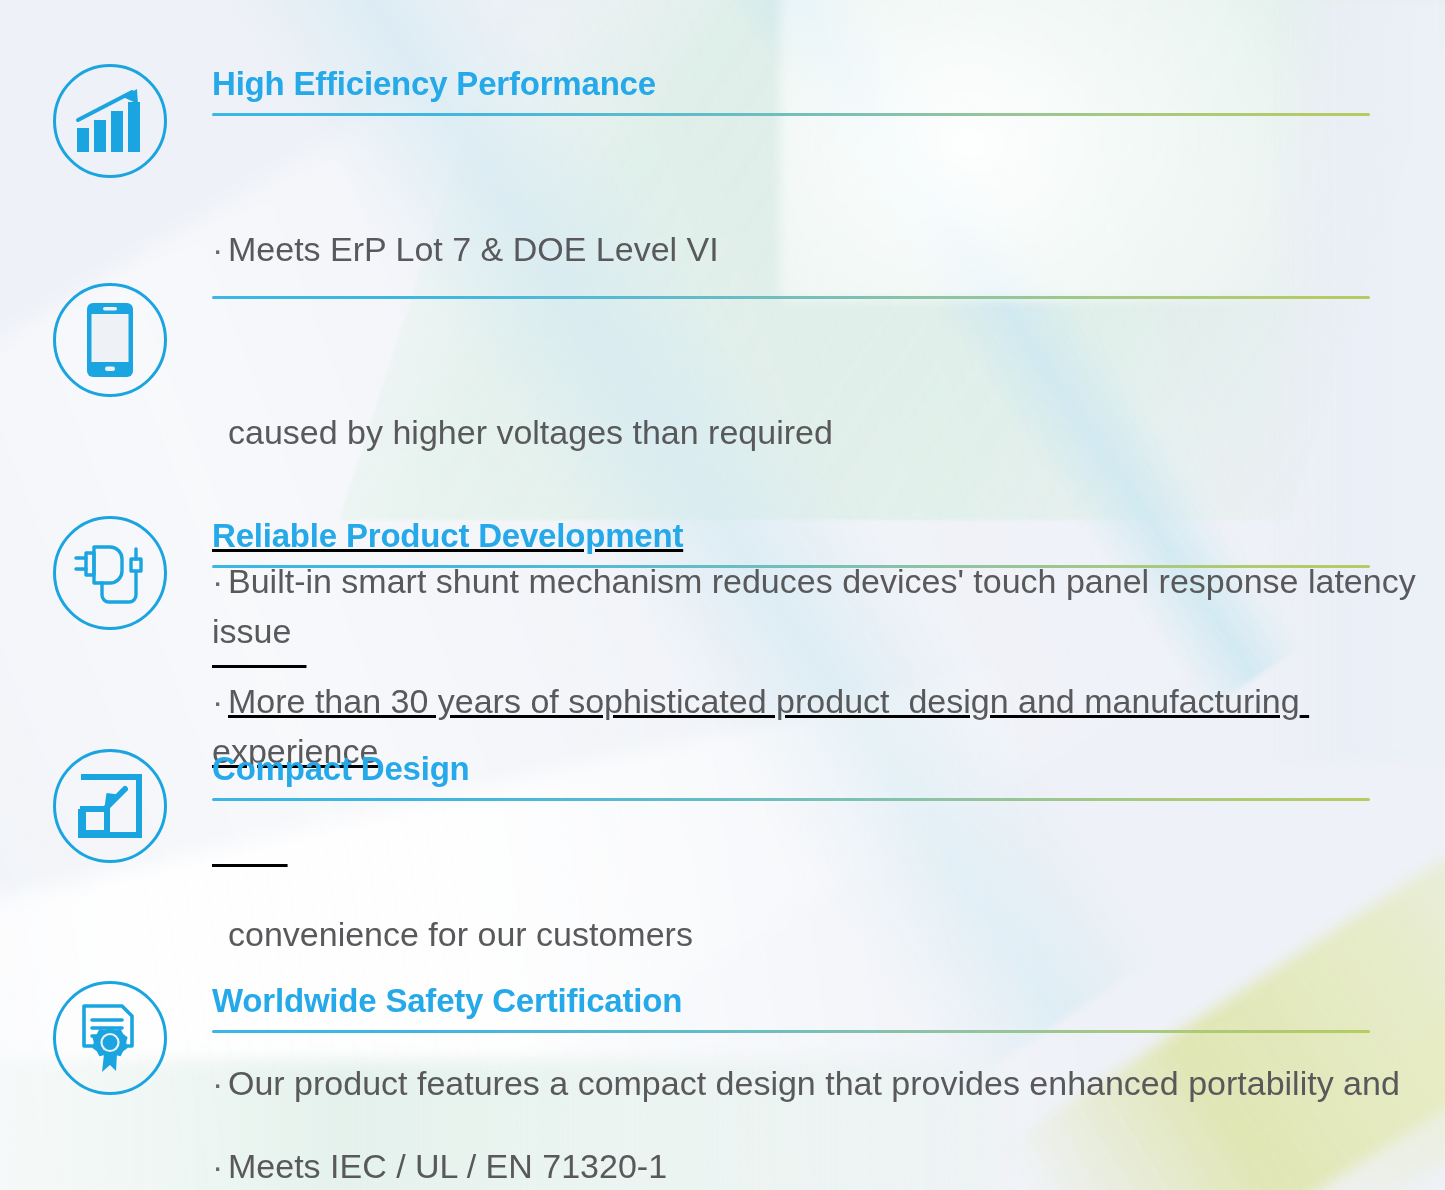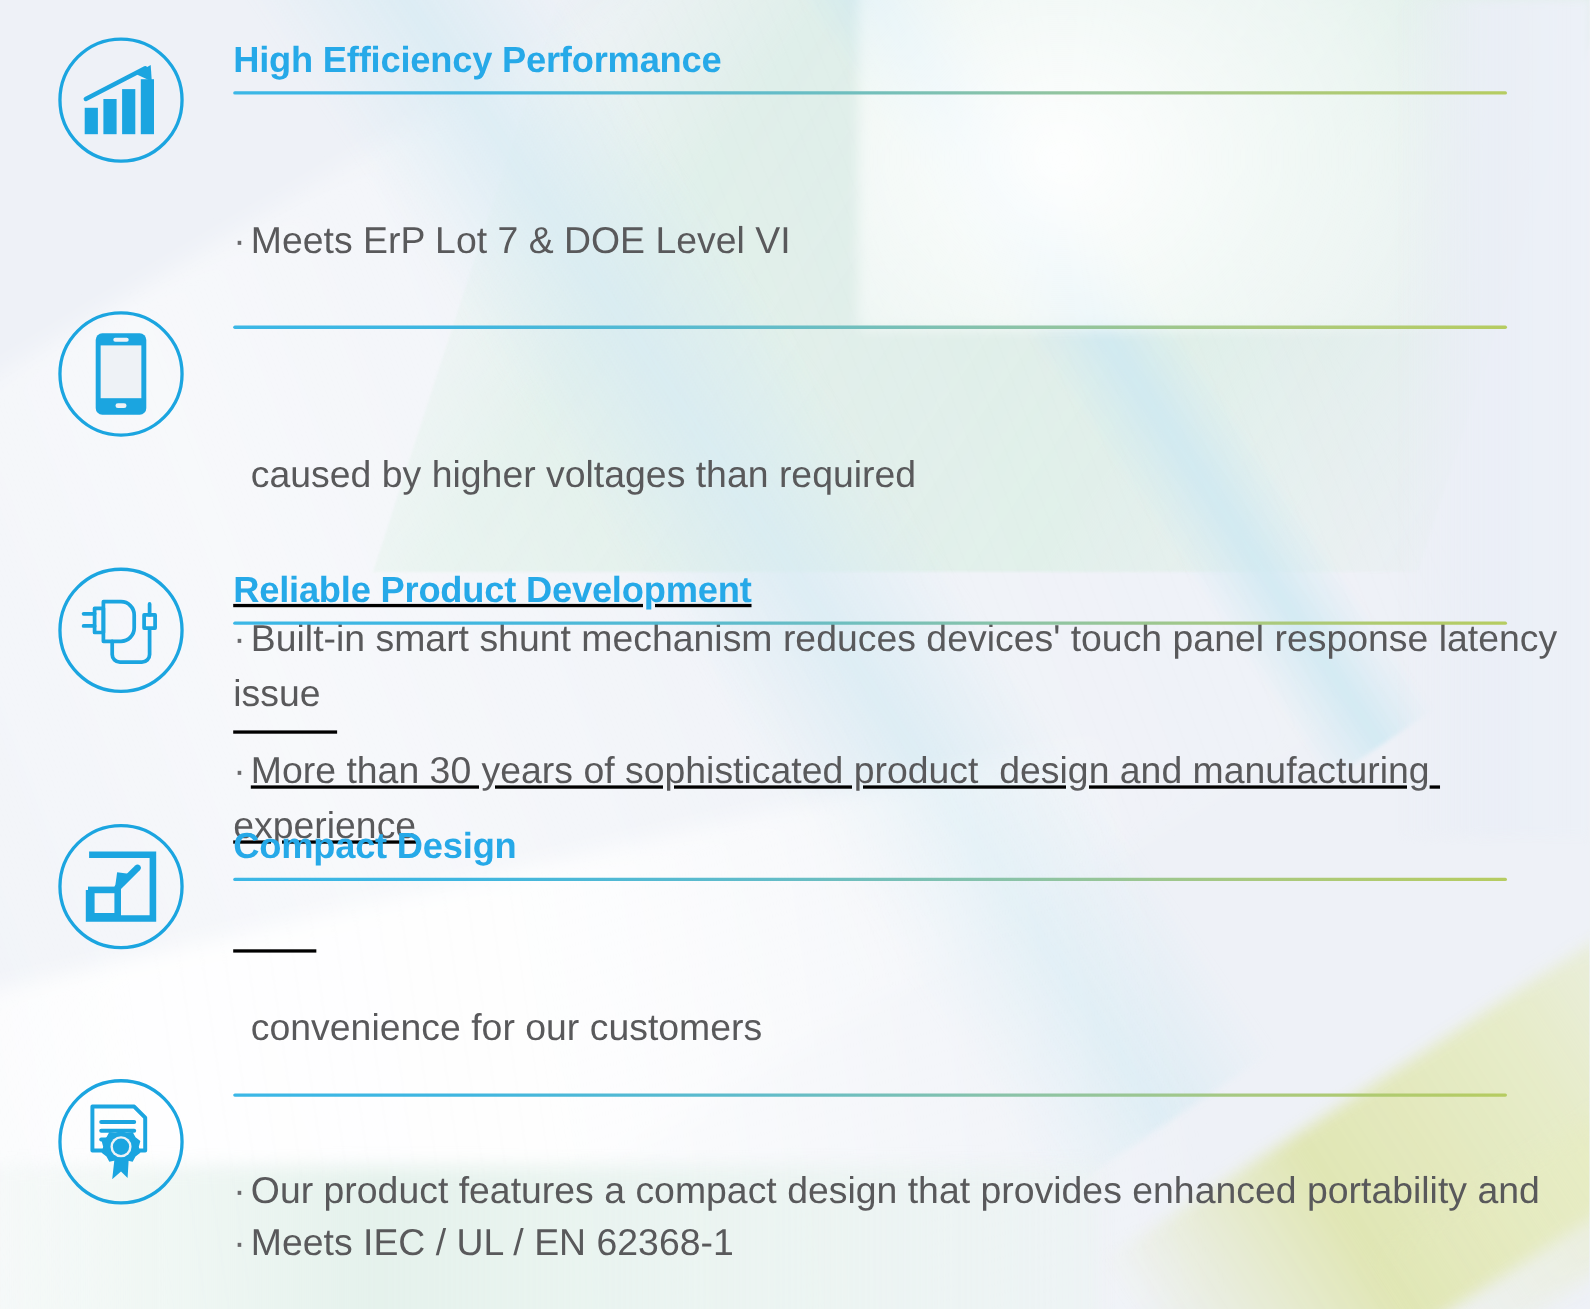--- a/index.html
+++ b/index.html
@@ -229,21 +229,21 @@
     display: inline-block;
     width: 16px;
     color: #6a6a6c;
   }
   .feat-body .line .ind {
     display: inline-block;
     width: 16px;
   }
 
   
-  #feature-0 { top: 32px; }
+  #feature-0 { top: 62px; }
   #feature-0 .divider { width: 1158px; }
   #feature-1 { top: 281px; }
   #feature-1 .divider { width: 1158px; }
   #feature-2 { top: 514px; text-decoration: underline; }
   #feature-2 .divider { width: 1158px; }
   #feature-3 { top: 747px; }
   #feature-3 .divider { width: 1158px; }
   #feature-4 { top: 979px; }
   #feature-4 .divider { width: 1158px; }
 </style>
@@ -388,21 +388,22 @@
                        l5.2 2.1 l5.4 -1.1 l2.6 4.9 l4.4 3.3 l-1.4 5.4 l1.4 5.4 l-4.4 3.3 l-2.6 4.9
                        l-5.4 -1.1 l-5.2 2.1 l-5.2 -2.1 l-5.4 1.1 l-2.6 -4.9 l-4.4 -3.3 l1.4 -5.4
                        l-1.4 -5.4 l4.4 -3.3 l2.6 -4.9 l5.4 1.1 z"></path>
             </g>
             <circle cx="34" cy="40.5" r="9.6" fill="#eef2f6"></circle>
             <circle cx="34" cy="40.5" r="7.4" fill="#1ba5e0"></circle>
           </svg>
         </div>
       </div>
       <div class="body-col">
+        <div class="feat-title">Worldwide Safety Certification</div>
         <div class="divider"></div>
         <div class="feat-body">
-          <span class="line"><span class="bullet">·</span><span>Meets IEC / UL / EN 62368-1</span></span>
+          <span class="line"><span class="bullet">·</span><span>Meets IEC / UL / EN 71320-1</span></span>
         </div>
       </div>
     </div>
 
   </div>
 </div>
 
 </body></html>

